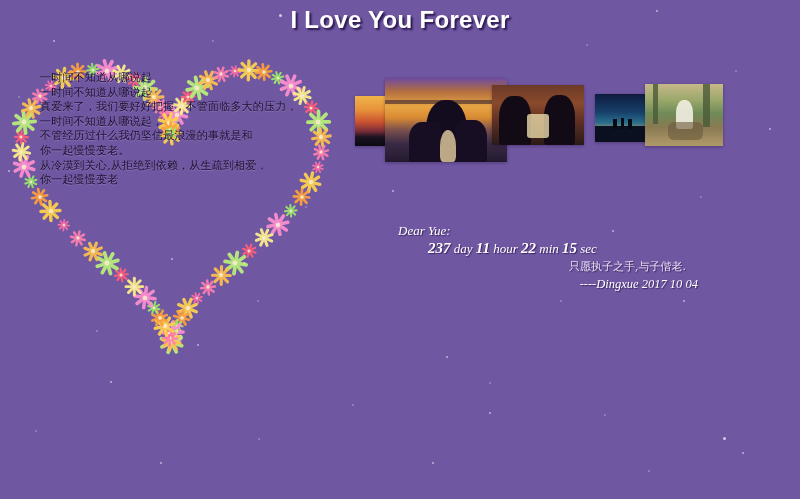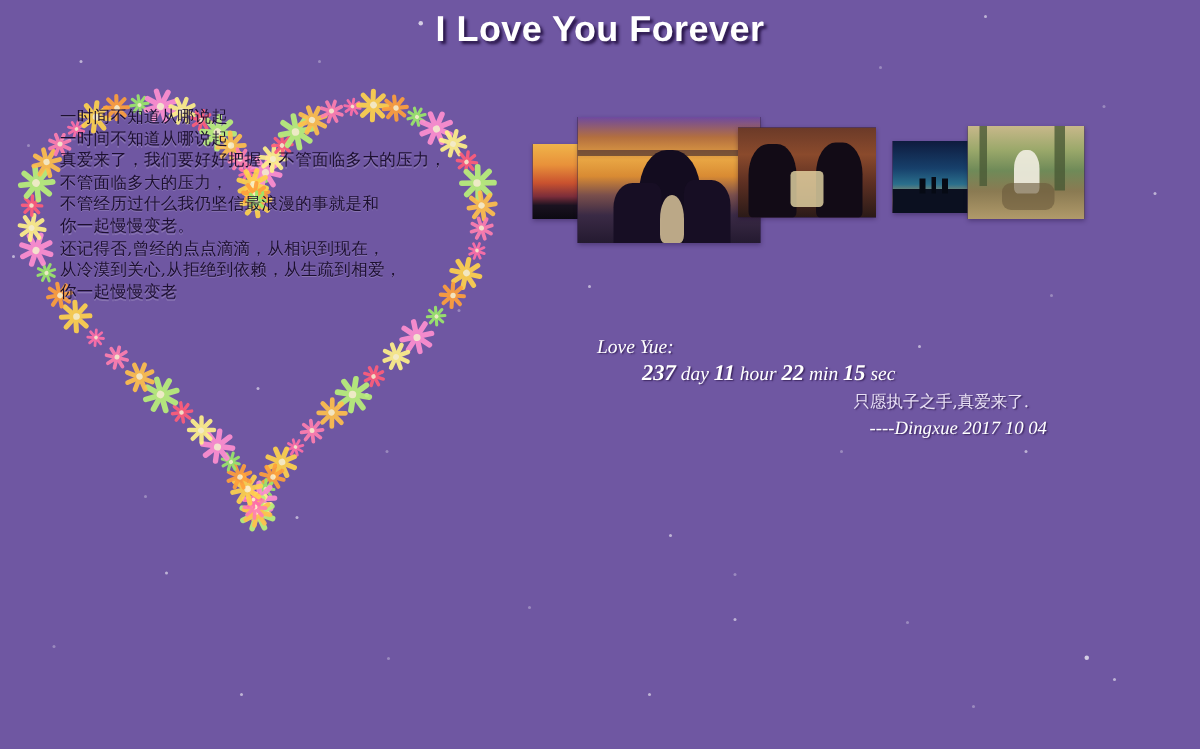--- a/index.html
+++ b/index.html
@@ -1016,24 +1016,23 @@
         <i style="background: rgb(155, 232, 107); transform: rotate(270deg);"></i>
         <i style="background: rgb(155, 232, 107); transform: rotate(315deg);"></i>
         <b></b>
       </div>
     </div>
 
   <div id="poem">
       <div class="pl">一时间不知道从哪说起</div>
       <div class="pl">一时间不知道从哪说起</div>
       <div class="pl">真爱来了，我们要好好把握，不管面临多大的压力，</div>
-      <div class="pl">不管面临多大的压力，</div>
+      <div class="pl">一时间不知道从哪说起，</div>
       <div class="pl">不管经历过什么我仍坚信最浪漫的事就是和</div>
       <div class="pl">你一起慢慢变老。</div>
-      <div class="pl">还记得否,曾经的点点滴滴，从相识到现在，</div>
       <div class="pl">从冷漠到关心,从拒绝到依赖，从生疏到相爱，</div>
       <div class="pl">你一起慢慢变老</div>
     </div>
 
   <div id="gallery">
 
     <div class="photo" style="left:355px; top:96px; width:42px; height:50px;">
       <div class="ph-inner" style="background:linear-gradient(#f0b44a 0%,#e8913a 28%,#c9522f 52%,#7b2d3a 70%,#1a1220 82%,#0c0a12 100%);"></div>
     </div>
 
@@ -1065,20 +1064,20 @@
       <div class="ph-inner" style="background:linear-gradient(#c8b88a 0%,#9aa86a 26%,#6f8a58 48%,#8a7a52 70%,#b09a6a 100%);"></div>
       <div class="sil" style="left:10%; top:0; width:7%; height:64%; background:#4a5a36; opacity:.8;"></div>
       <div class="sil" style="left:74%; top:0; width:9%; height:70%; background:#4a5a36; opacity:.8;"></div>
       <div class="sil" style="left:40%; top:26%; width:22%; height:46%; border-radius:44% 44% 14% 14%; background:#f2eee2; opacity:.9;"></div>
       <div class="sil" style="left:30%; top:62%; width:44%; height:28%; background:#6b5a3c; opacity:.6; border-radius:6px;"></div>
     </div>
 
   </div>
 
   <div id="letter">
-    <span class="l-greet">Love Yue:</span>
+    <span class="l-greet">Dear Yue:</span>
     <span class="l-count"><span class="num">237</span> <span>day</span> <span class="num">11</span> <span>hour</span> <span class="num">22</span> <span>min</span> <span class="num">15</span> <span>sec</span></span>
-    <span class="l-cn">只愿执子之手,真爱来了.</span>
+    <span class="l-cn">只愿执子之手,与子偕老.</span>
     <span class="l-sign">----Dingxue 2017 10 04</span>
   </div>
 
 
 </div>
 
 </body></html>

